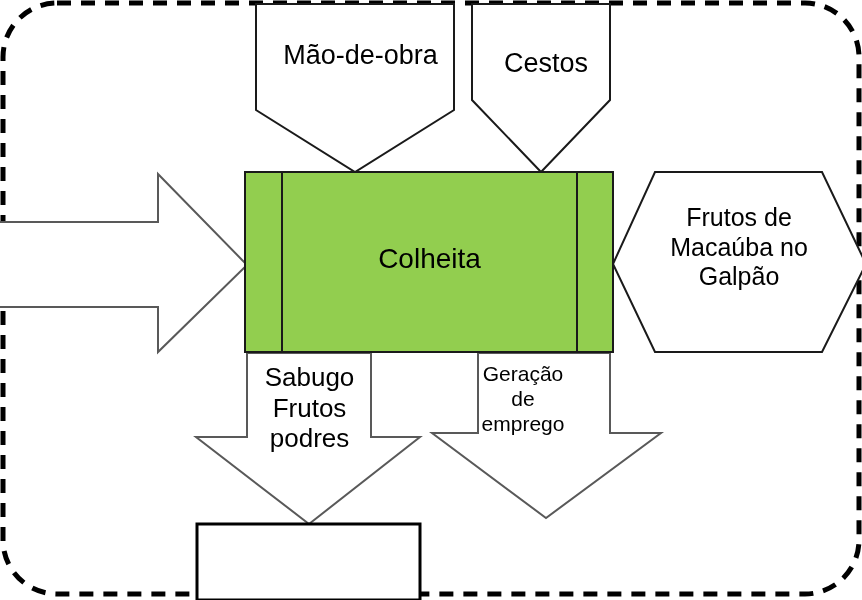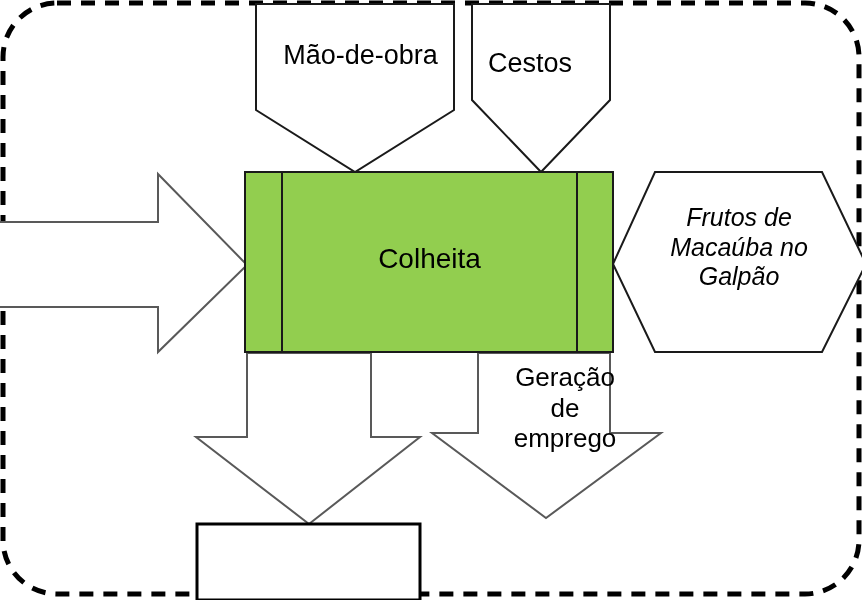--- a/index.html
+++ b/index.html
@@ -72,43 +72,42 @@
   }
   .lbl-left {
     text-align: left;
   }
 
   #label-mao-de-obra {
     left: 255px; top: 40px; width: 211px;
     font-size: 27px;
   }
   #label-cestos {
-    left: 470px; top: 48px; width: 120px;
+    left: 486px; top: 48px; width: 120px;
     font-size: 27px;
   }
   #label-cortes {
     left: 18px; top: 226px; width: 175px;
     font-size: 25px;
   }
   #label-colheita {
     left: 282px; top: 242px; width: 295px;
     font-size: 28px;
   }
   #label-frutos-galpao {
     left: 646px; top: 203px; width: 186px;
     font-size: 25px;
-    font-style: italic;
   }
   #label-sabugo {
     left: 232px; top: 362px; width: 155px;
     font-size: 26px;
   }
   #label-geracao {
-    left: 490px; top: 362px; width: 150px;
-    font-size: 26px;
+    left: 448px; top: 362px; width: 150px;
+    font-size: 21px;
   }
   #label-compostagem {
     left: 198px; top: 543px; width: 222px;
     font-size: 27px;
   }
 </style>
 </head>
 <body>
 
 <div id="diagram-root">
@@ -140,19 +139,22 @@
 
   <div class="lbl" id="label-cestos">Cestos</div>
 
 
   <div class="lbl" id="label-colheita">Colheita</div>
 
   <div class="lbl" id="label-frutos-galpao">Frutos de
 Macaúba no
 Galpão</div>
 
+  <div class="lbl" id="label-sabugo">Sabugo
+Frutos
+podres</div>
 
   <div class="lbl" id="label-geracao">Geração
 de
 emprego</div>
 
 
 </div>
 
 </body></html>

